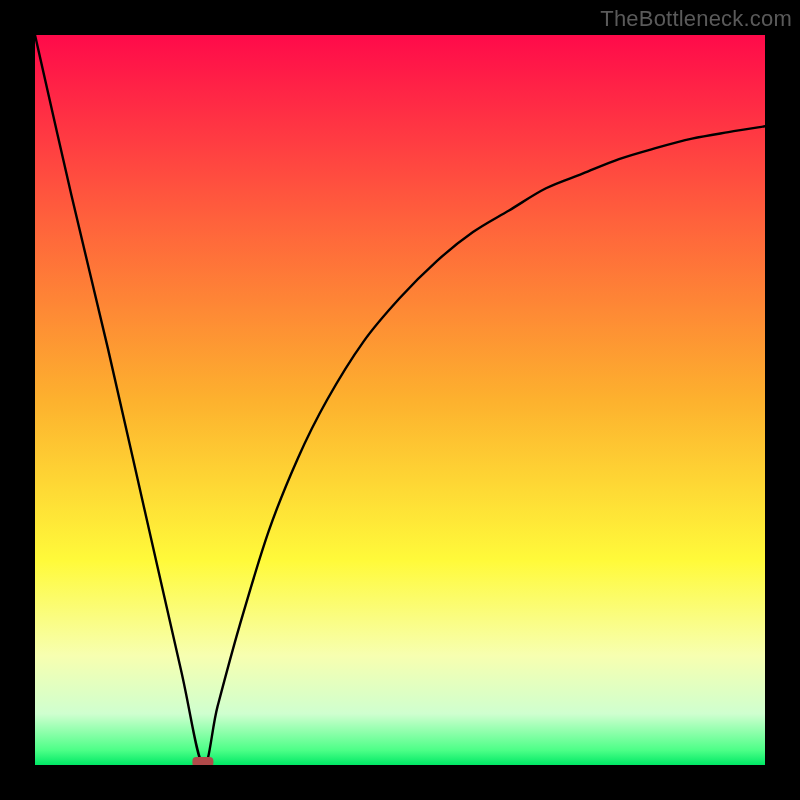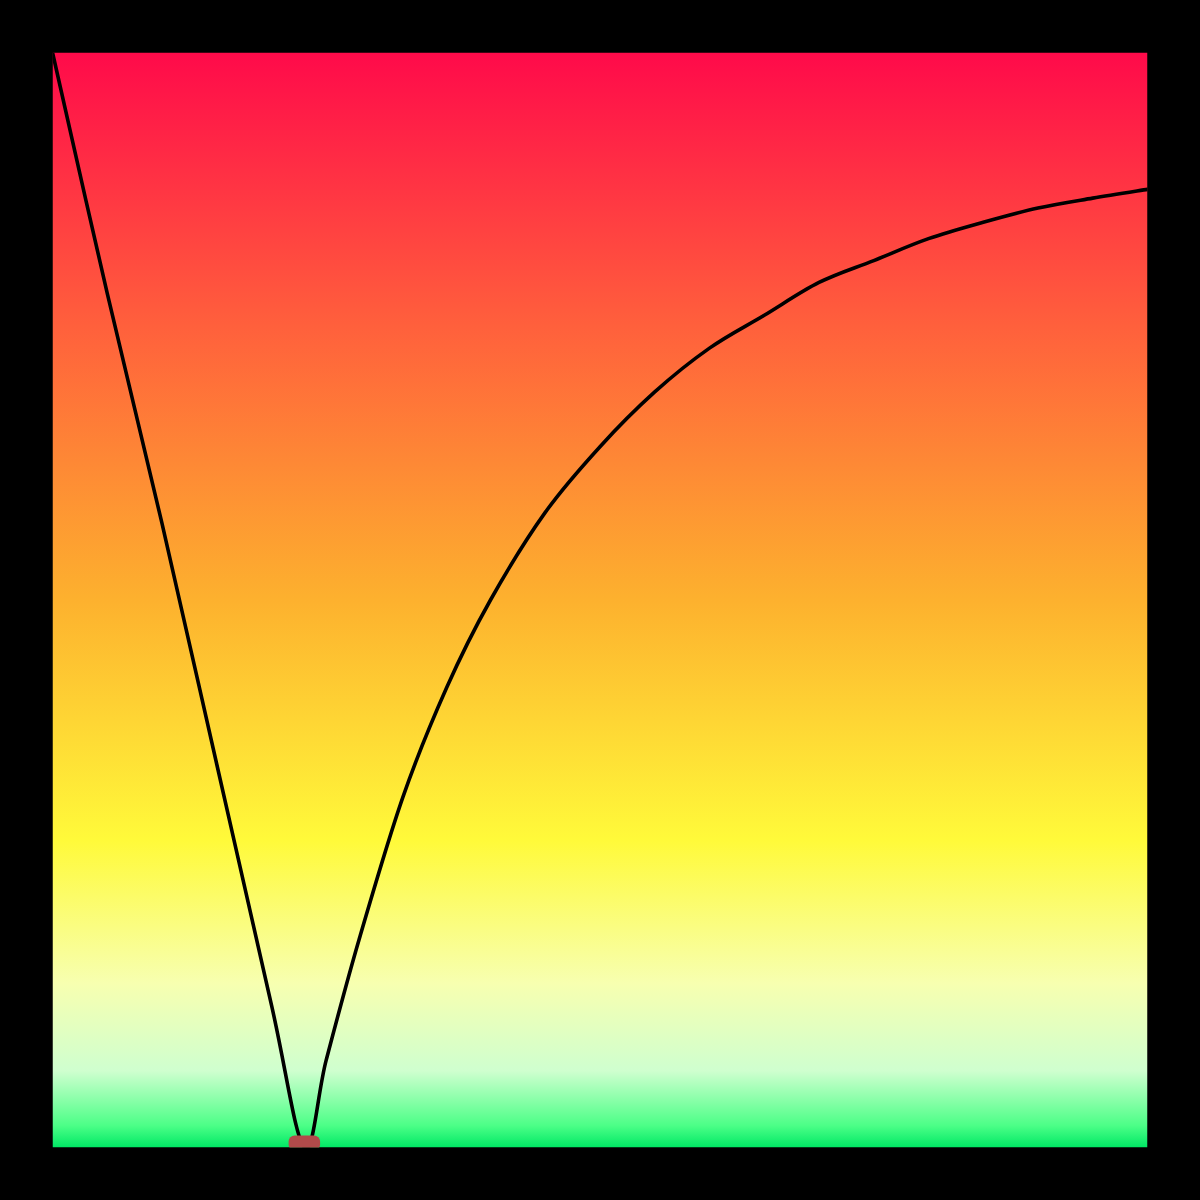--- a/index.html
+++ b/index.html
@@ -35,20 +35,21 @@
     font-weight: 500;
     letter-spacing: 0.2px;
     user-select: none;
   }
 </style>
 </head>
 <body>
 
 <div class="frame">
 
+  <div class="watermark">TheBottleneck.com</div>
 
   <svg class="plot" viewBox="0 0 730 730" preserveAspectRatio="none">
     <defs>
       <linearGradient id="bg-grad" x1="0" y1="0" x2="0" y2="1">
           <stop offset="0%" stop-color="#ff0a4a"></stop>
           <stop offset="25%" stop-color="#ff603c"></stop>
           <stop offset="50%" stop-color="#fdb12e"></stop>
           <stop offset="72%" stop-color="#fffa3a"></stop>
           <stop offset="85%" stop-color="#f7ffb0"></stop>
           <stop offset="93%" stop-color="#cfffcf"></stop>

